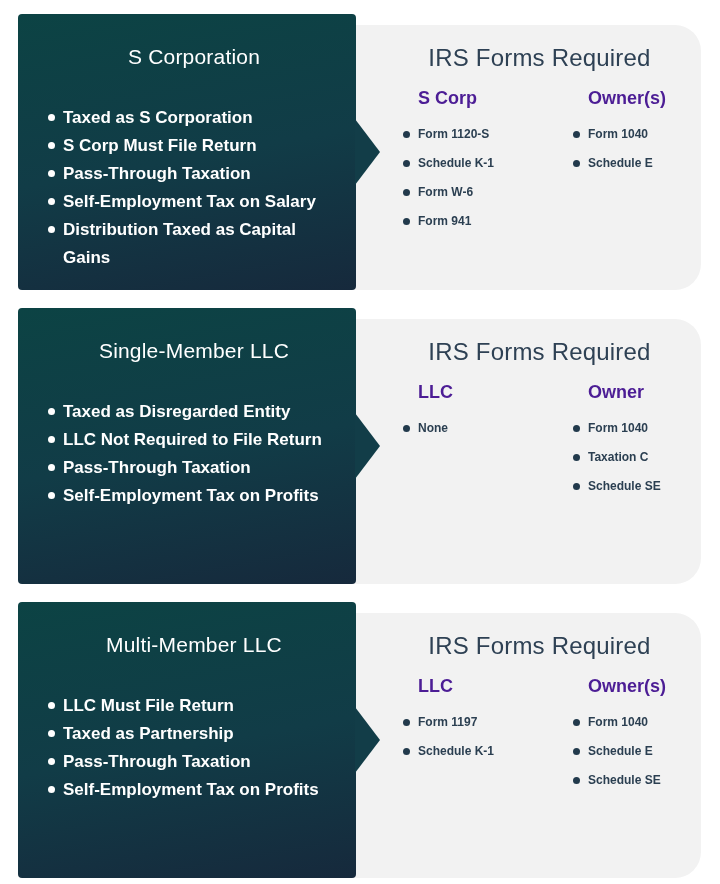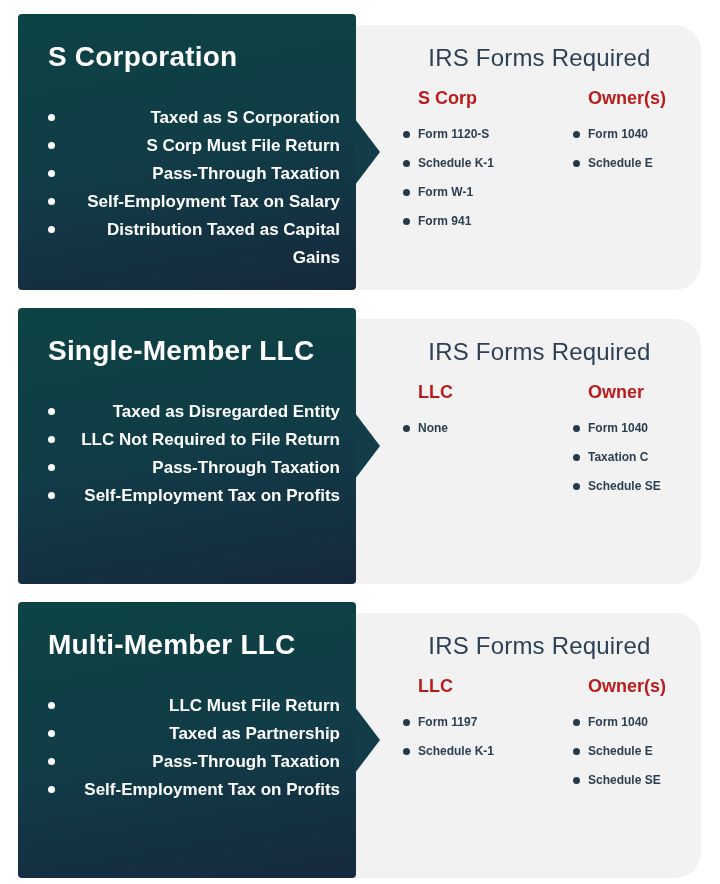--- a/index.html
+++ b/index.html
@@ -37,21 +37,21 @@
   }
   .cols {
     display: grid;
     grid-template-columns: 170px 1fr;
     margin-top: 14px;
   }
   .col-header {
     font-size: 18px;
     line-height: 22px;
     font-weight: bold;
-    color: #b91c1c;
+    color: #4c1d95;
     padding-left: 20px;
   }
   ul.form-list { list-style: none; margin-top: 11px; }
   ul.form-list li {
     position: relative;
     padding-left: 20px;
     font-size: 12px;
     line-height: 29px;
     font-weight: bold;
     color: #2b3f51;
@@ -69,36 +69,35 @@
   .dark {
     position: absolute;
     left: 0; top: 0; bottom: 0;
     width: 338px;
     background: linear-gradient(170deg, #0c4344 0%, #113c47 52%, #16293c 100%);
     border-radius: 4px;
     z-index: 2;
     padding: 26px 16px 0 30px;
   }
   .dark h2 {
-    text-align: left;
+    text-align: center;
     color: #ffffff;
-    font-size: 28px;
+    font-size: 21px;
     line-height: 34px;
-    font-weight: bold;
+    font-weight: normal;
     letter-spacing: 0.2px;
   }
   ul.feature-list { list-style: none; margin-top: 30px; }
   ul.feature-list li {
     position: relative;
     padding-left: 15px;
     color: #ffffff;
     font-size: 17px;
     line-height: 28px;
     font-weight: bold;
-    text-align: right;
   }
   ul.feature-list li::before {
     content: "";
     position: absolute;
     left: 0; top: 10px;
     width: 7px; height: 7px;
     border-radius: 50%;
     background: #ffffff;
   }
   .arrow {
@@ -119,21 +118,21 @@
 
   <section class="row">
     <div class="card">
       <h3>IRS Forms Required</h3>
       <div class="cols">
         <div class="col">
           <div class="col-header">S Corp</div>
           <ul class="form-list">
               <li>Form 1120-S</li>
               <li>Schedule K-1</li>
-              <li>Form W-1</li>
+              <li>Form W-6</li>
               <li>Form 941</li>
             </ul>
         </div>
         <div class="col">
           <div class="col-header">Owner(s)</div>
           <ul class="form-list">
               <li>Form 1040</li>
               <li>Schedule E</li>
             </ul>
         </div>

